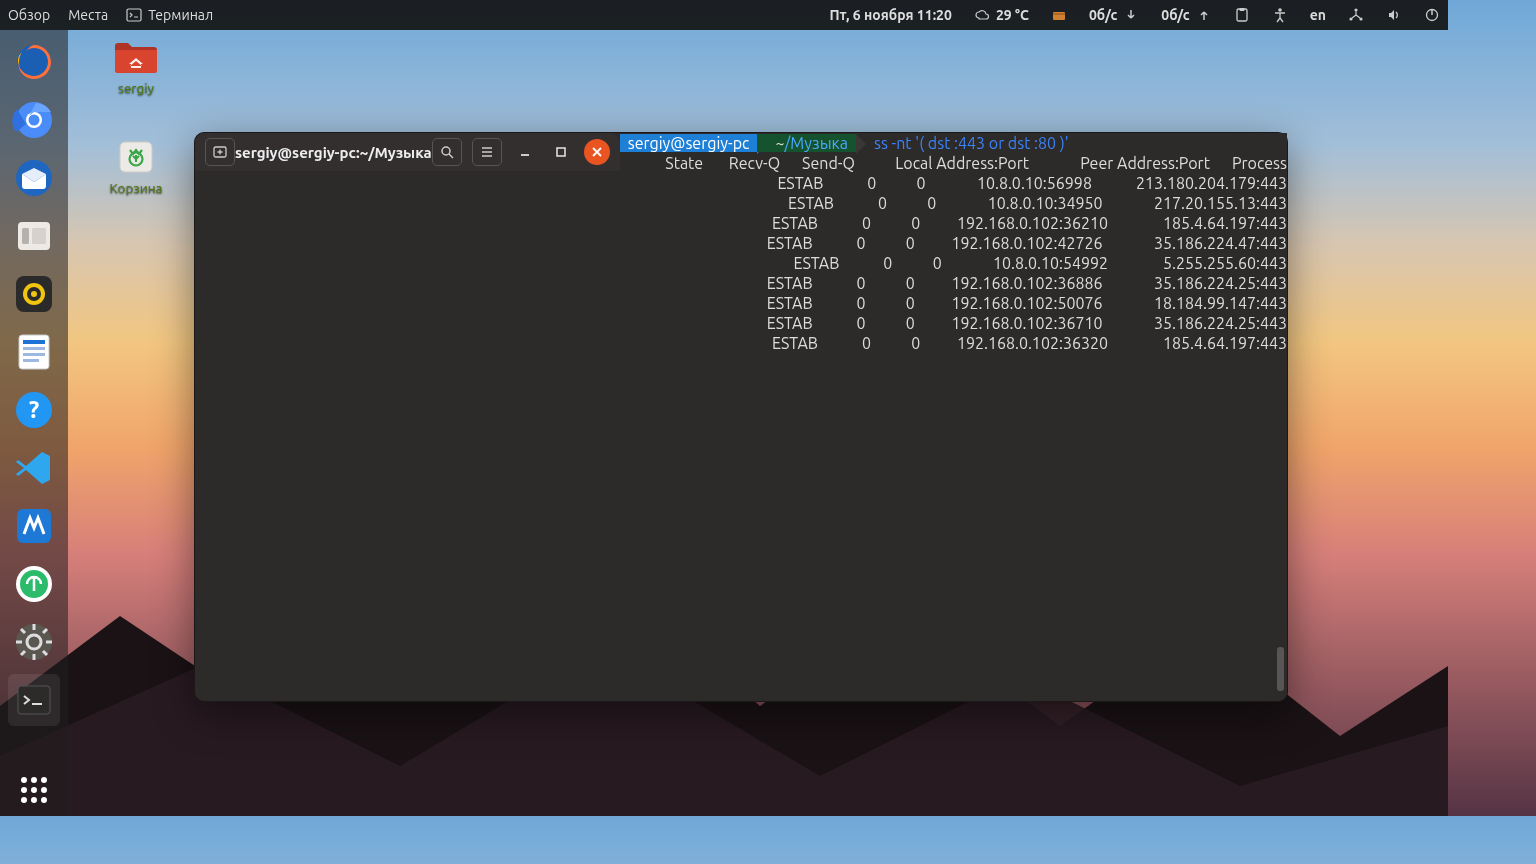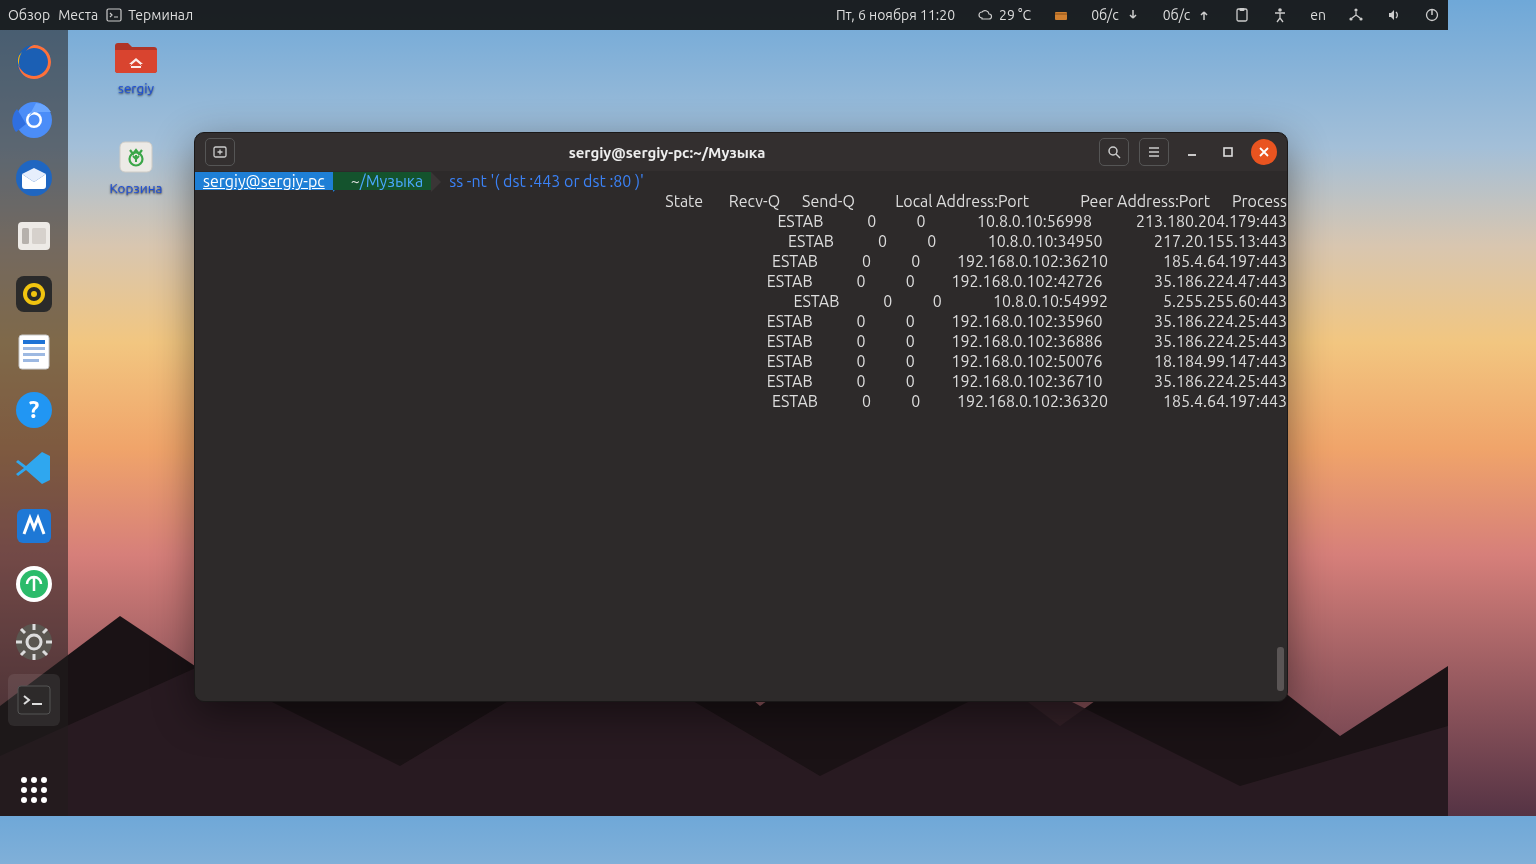--- a/index.html
+++ b/index.html
@@ -11,44 +11,44 @@
 }
 
 .mountain { position:absolute; left:0; right:0; bottom:0; height:260px; pointer-events:none; }
 .mountain svg { width:100%; height:100%; display:block; }
 
 .top-panel {
   height:30px; background:rgba(20,20,20,.92); color:#ddd;
   display:flex; align-items:center; padding:0 8px; font-size:14px;
   position:relative; z-index:5;
 }
-.panel-left { display:flex; gap:8px; align-items:flex-end; }
-.panel-right { margin-left:auto; display:flex; gap:22px; align-items:center; }
+.panel-left { display:flex; gap:18px; align-items:flex-end; }
+.panel-right { margin-left:auto; display:flex; gap:22px; align-items:center;font-weight:bold; }
 .panel-item { display:flex; align-items:center; gap:6px; cursor:pointer; }
 .panel-icon { width:16px; height:16px; display:inline-flex; align-items:center; justify-content:center; }
 .panel-icon svg { width:16px; height:16px; fill:#ccc; }
 
 .dock {
   position:absolute; left:0; top:30px; bottom:0; width:68px;
   background:rgba(32,30,30,.55); display:flex; flex-direction:column;
   align-items:center; padding-top:6px; gap:6px; z-index:4;
 }
 .dock-icon { width:52px; height:52px; border-radius:10px; display:flex; align-items:center; justify-content:center; cursor:pointer; }
 .dock-icon svg { width:44px; height:44px; }
 .dock-spacer { flex:1; }
 
 .desktop { position:absolute; left:68px; top:30px; right:0; bottom:0; z-index:2; }
-.dicon { position:absolute; width:80px; text-align:center; color:#1d4ed8; font-size:13.5px; text-shadow:0 1px 2px rgba(0,0,0,.8); cursor:pointer; }
+.dicon { position:absolute; width:80px; text-align:center; color:#4d7c0f; font-size:13.5px; text-shadow:0 1px 2px rgba(0,0,0,.8); cursor:pointer; }
 .dicon .folder { width:48px; height:40px; margin:0 auto 4px; }
 .dicon .folder svg { width:48px; height:40px; }
 
 .terminal {
   position:absolute; left:194px; top:132px; width:1094px; height:570px;
   background:#2d2a2a; border:1px solid #1a1818; border-radius:10px;
-  box-shadow:0 12px 40px rgba(0,0,0,.45); z-index:3; display:flex; flex-direction:column;
+  box-shadow:0 12px 40px rgba(0,0,0,.45); z-index:3; display:flex; flex-direction:row;
 }
 .titlebar {
   height:38px; background:#332f2f; border-radius:10px 10px 0 0;
   display:flex; align-items:center; padding:0 10px; color:#eee;
 }
 .titlebar .tab-btn {
   width:30px; height:28px; border:1px solid #555; border-radius:5px;
   display:flex; align-items:center; justify-content:center; cursor:pointer;
 }
 .titlebar .title { flex:1; text-align:center; font-weight:600; font-size:15px; }
@@ -56,21 +56,21 @@
 .tb-btn { width:30px; height:28px; border:1px solid #555; border-radius:5px; display:flex; align-items:center; justify-content:center; cursor:pointer; color:#ddd; }
 .win-btn { width:26px; height:26px; border-radius:50%; display:flex; align-items:center; justify-content:center; cursor:pointer; color:#ddd; font-size:13px; }
 .win-close { background:#e95420; color:#fff; }
 .term-body {
   flex:1; background:#2d2a2a; border-radius:0 0 10px 10px; overflow:hidden;
   font-family:"Ubuntu Mono","DejaVu Sans Mono",monospace; font-size:16px; line-height:20px;
   color:#ddd; padding:0; position:relative;
 }
 .scrollbar-stub { position:absolute; right:3px; bottom:10px; width:7px; height:44px; background:#5a5555; border-radius:3px; }
 .row { display:block; white-space:pre; }
-.prompt-seg1 { background:#1e7fd6; color:#fff; padding:0 8px 0 8px; position:relative;text-decoration:underline; }
+.prompt-seg1 { background:#1e7fd6; color:#fff; padding:0 8px 0 8px; position:relative; }
 .prompt-seg1::after { content:""; position:absolute; right:-10px; top:0; border-top:10px solid transparent; border-bottom:10px solid transparent; border-left:10px solid #1e7fd6; }
 .prompt-seg2 { background:#14532d; color:#4aa8ff; padding:0 8px 0 18px; position:relative; }
 .prompt-seg2 .tilde { color:#ddd; }
 .prompt-seg2::after { content:""; position:absolute; right:-10px; top:0; border-top:10px solid transparent; border-bottom:10px solid transparent; border-left:10px solid #3a3636; }
 .prompt-cmd { padding-left:18px; color:#3b82f6; }
 .cursor-box { display:inline-block; width:10px; height:18px; border:1px solid #ddd; margin-left:18px; vertical-align:-3px; }
 .table-line { padding-left:8px;text-align:right; }
 </style>
 </head>
 <body>
@@ -335,21 +335,20 @@
 
     <div class="row"><span class="prompt-seg1">sergiy@sergiy-pc</span><span class="prompt-seg2"><span class="tilde">~</span><span>/Музыка</span></span><span class="prompt-cmd">ss -nt '( dst :443 or dst :80 )'</span></div>
 
     <div id="table-lines">
         <div class="row table-line">State       Recv-Q      Send-Q           Local Address:Port              Peer Address:Port      Process</div>
         <div class="row table-line">ESTAB            0           0              10.8.0.10:56998            213.180.204.179:443</div>
         <div class="row table-line">ESTAB            0           0              10.8.0.10:34950              217.20.155.13:443</div>
         <div class="row table-line">ESTAB            0           0          192.168.0.102:36210               185.4.64.197:443</div>
         <div class="row table-line">ESTAB            0           0          192.168.0.102:42726              35.186.224.47:443</div>
         <div class="row table-line">ESTAB            0           0              10.8.0.10:54992               5.255.255.60:443</div>
-        <div class="row table-line">ESTAB            0           0          192.168.0.102:35960              35.186.224.25:443</div>
         <div class="row table-line">ESTAB            0           0          192.168.0.102:36886              35.186.224.25:443</div>
         <div class="row table-line">ESTAB            0           0          192.168.0.102:50076              18.184.99.147:443</div>
         <div class="row table-line">ESTAB            0           0          192.168.0.102:36710              35.186.224.25:443</div>
         <div class="row table-line">ESTAB            0           0          192.168.0.102:36320               185.4.64.197:443</div>
       </div>
 
     <div class="scrollbar-stub"></div>
   </div>
 </div>
 

